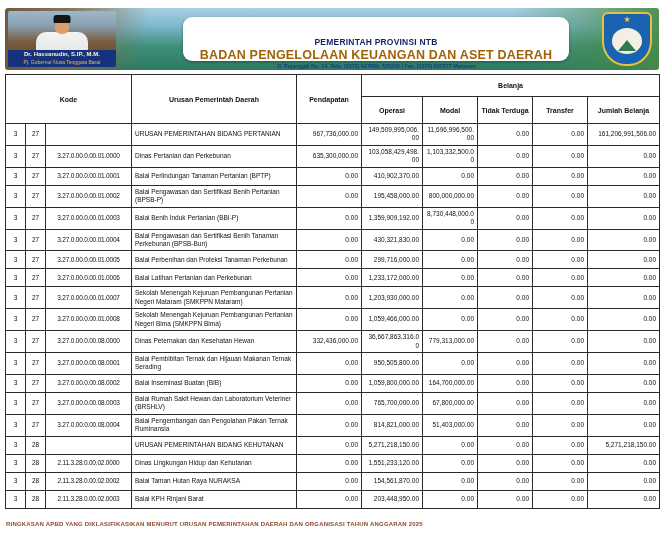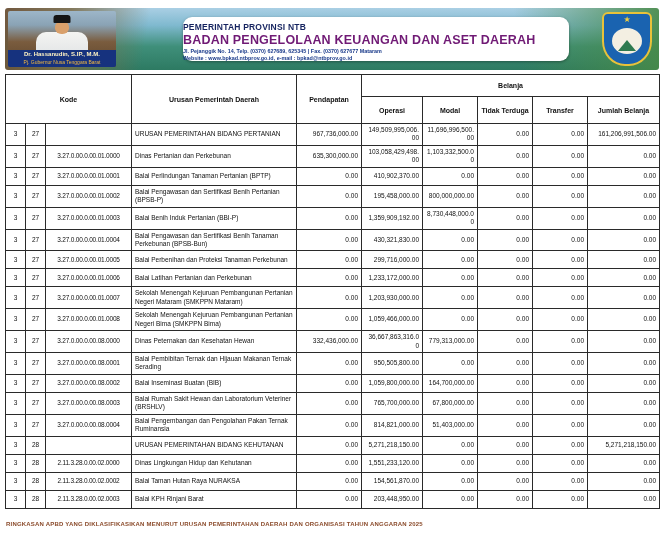--- a/index.html
+++ b/index.html
@@ -27,25 +27,25 @@
   .gov-caption {
     position: absolute; left: 0; right: 0; bottom: 0;
     background: #16327e; color: #ffe9a8; text-align: center;
     padding: 1px 0 2px; line-height: 1.25;
   }
   .gov-caption .nm { font-size: 6px; font-weight: bold; color: #fff3c4; }
   .gov-caption .tt { font-size: 5px; color: #f4b942; }
 
   .banner-panel {
     position: absolute; left: 178px; right: 90px; top: 9px; bottom: 9px;
-    background: #fff; border-radius: 9px; text-align: left; padding-top: 5px;
+    background: #fff; border-radius: 9px; text-align: center; padding-top: 20px;
     box-shadow: 0 1px 3px rgba(0,0,0,.35);
   }
   .bp-l1 { font-size: 8.5px; font-weight: bold; color: #15235f; letter-spacing: .2px; }
-  .bp-l2 { font-size: 12.5px; font-weight: bold; color: #701a75; letter-spacing: .2px; margin-top: 1px; }
+  .bp-l2 { font-size: 12.5px; font-weight: bold; color: #a16207; letter-spacing: .2px; margin-top: 1px; }
   .bp-l3, .bp-l4 { font-size: 5.4px; font-weight: bold; color: #1a3a8a; margin-top: 1px; }
 
   .crest {
     position: absolute; right: 7px; top: 4px; width: 50px; height: 54px;
     background: #1a63b0; border: 2px solid #e8c23a;
     border-radius: 6px 6px 46% 46%; overflow: hidden;
   }
   .crest-inner { position: absolute; left: 50%; top: 14px; transform: translateX(-50%); width: 30px; height: 26px; background: #f3efe2; border-radius: 50%; }
   .crest-mtn { position: absolute; left: 50%; bottom: 3px; transform: translateX(-50%); width: 0; height: 0; border-left: 9px solid transparent; border-right: 9px solid transparent; border-bottom: 11px solid #2e7a4f; }
   .crest-star { position: absolute; left: 50%; top: 2px; transform: translateX(-50%); font-size: 8px; color: #f4d03f; line-height: 1; }

